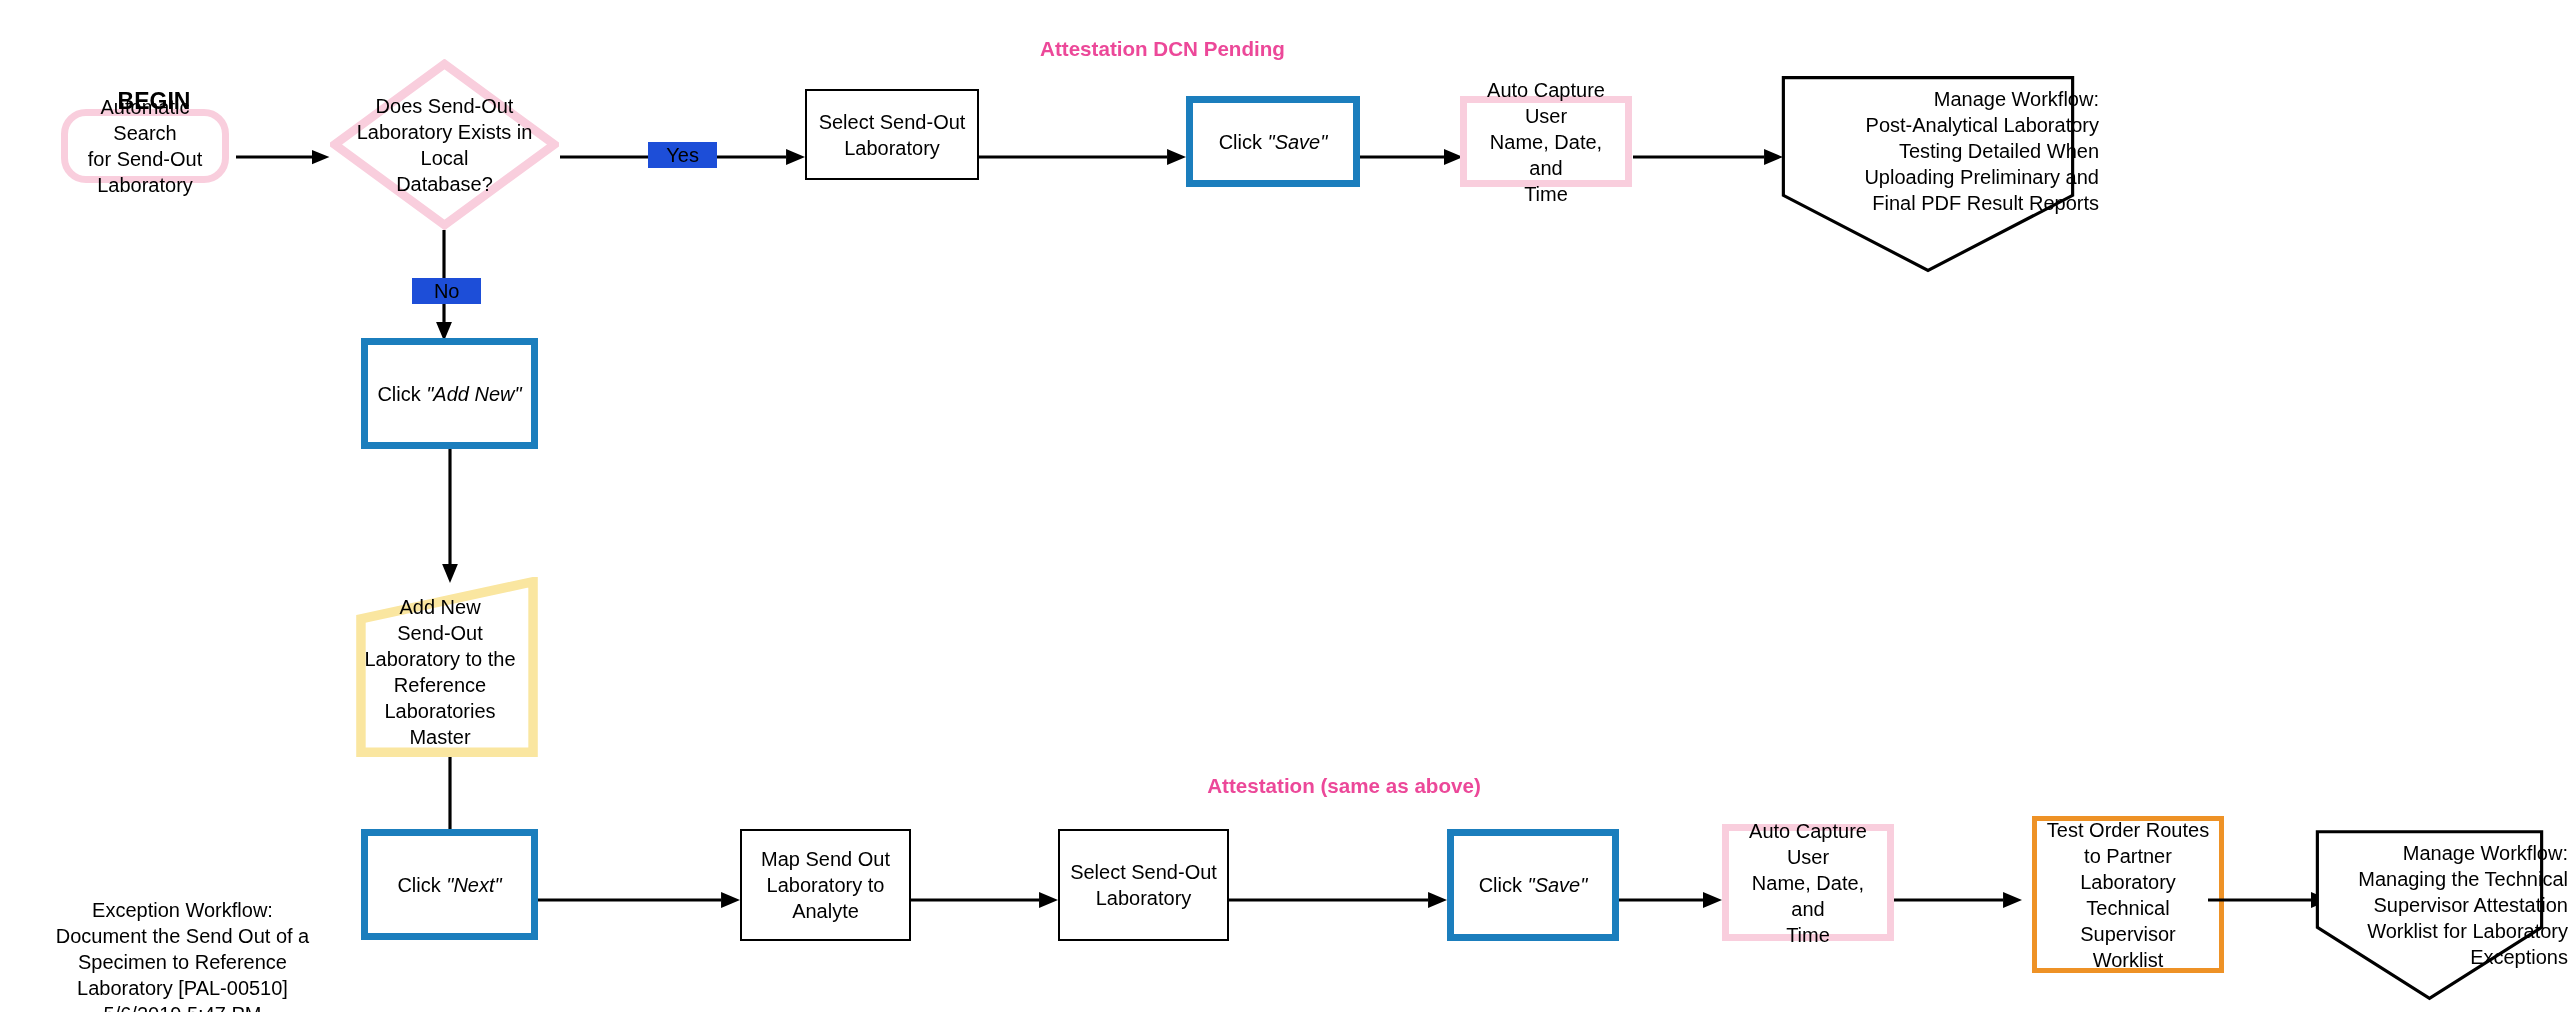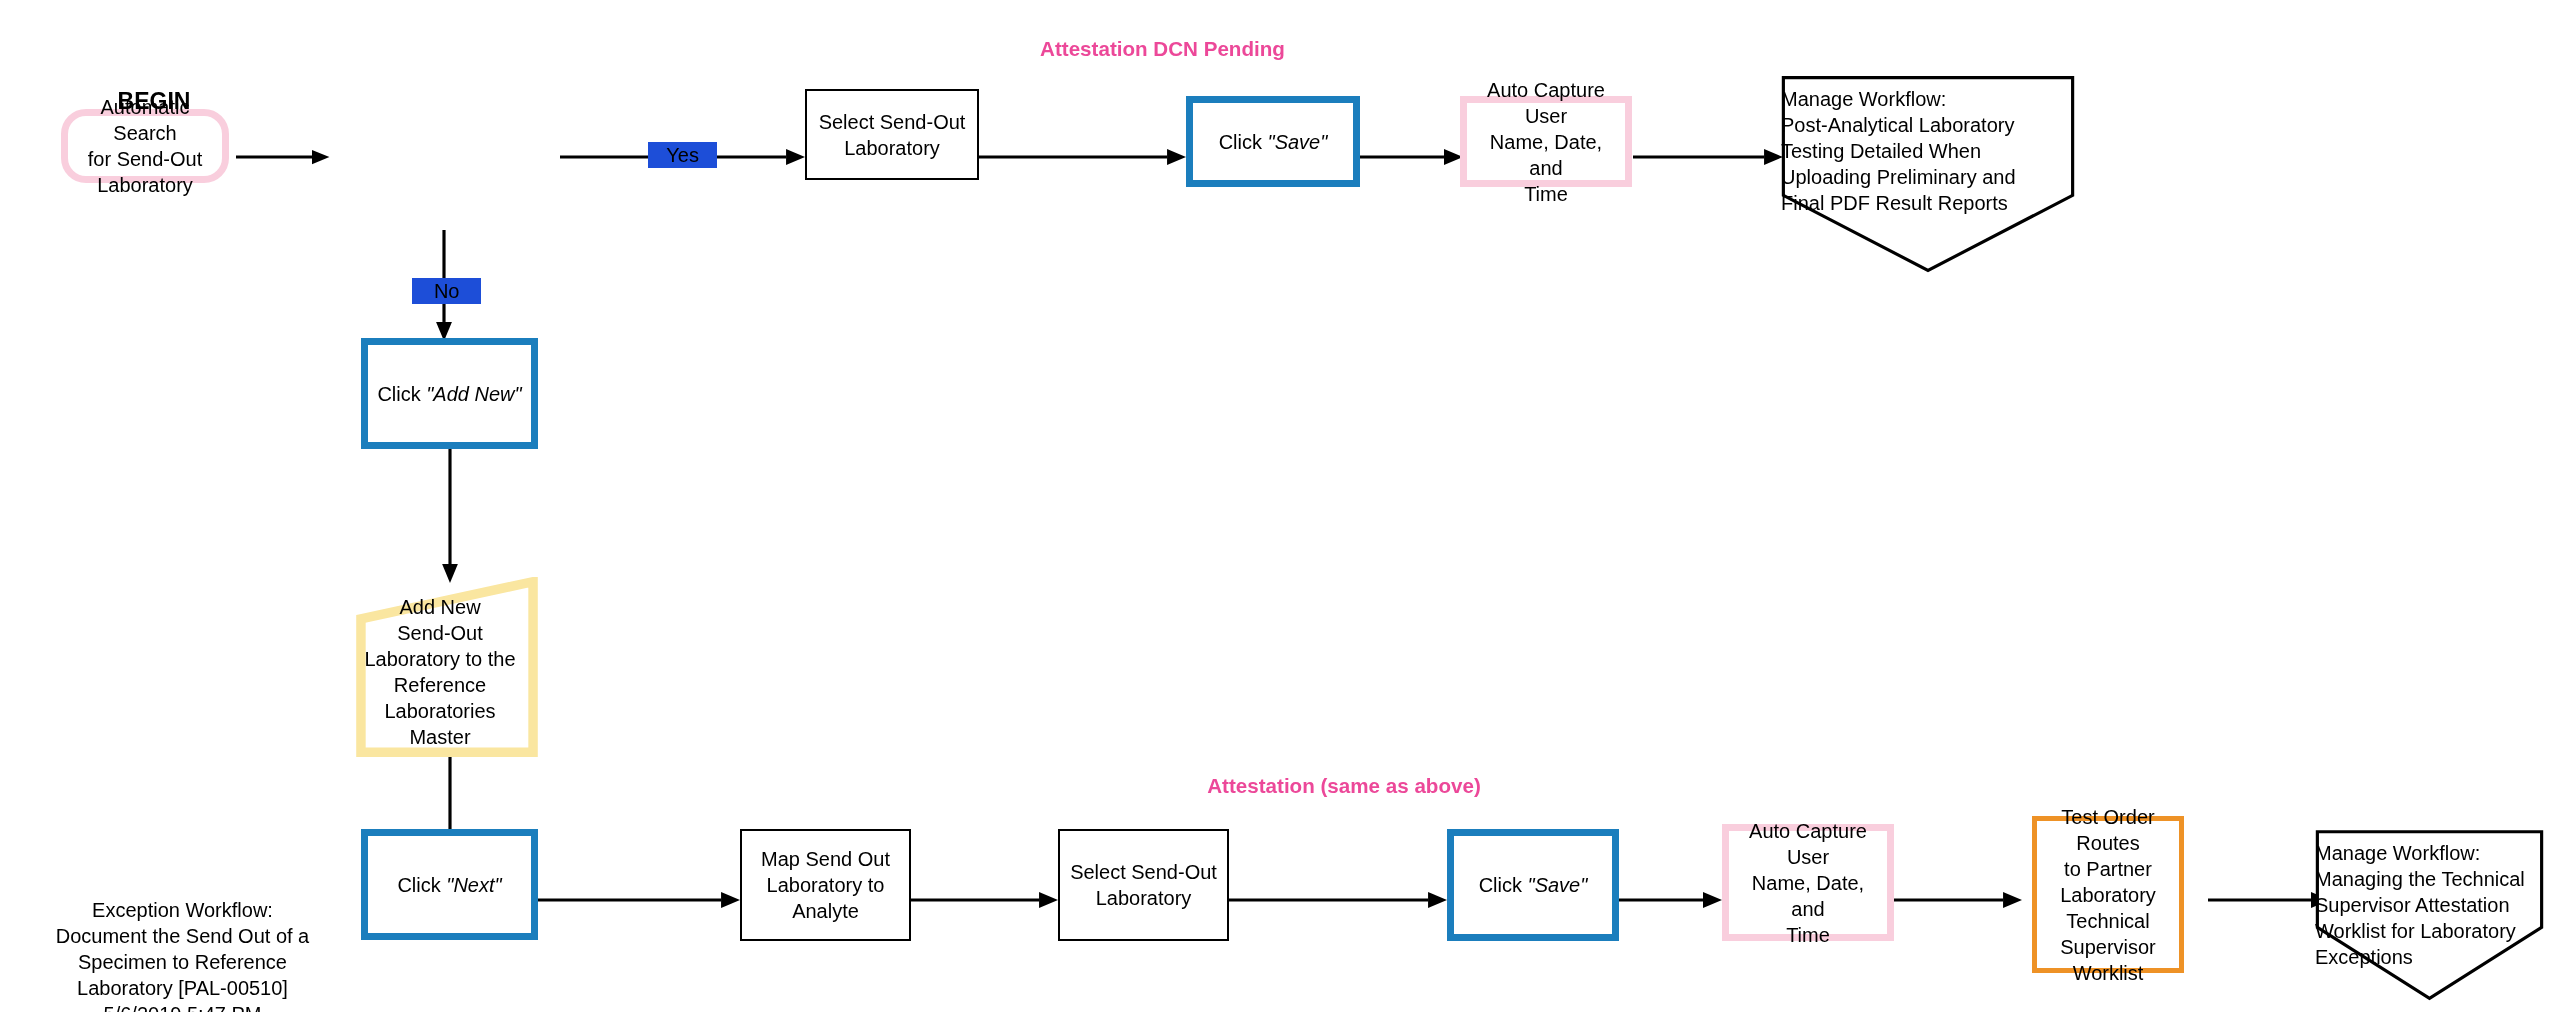--- a/index.html
+++ b/index.html
@@ -49,21 +49,21 @@
     display:flex; align-items:center; justify-content:center;
     text-align:center;
     white-space:pre-line;
     line-height:1.30;
   }
 
   .pent{ position:absolute; }
   .pent svg{ position:absolute; left:0; top:0; }
   .pent .plabel{
     position:absolute; left:0; top:0; width:100%;
-    text-align:left; white-space:pre-line; line-height:1.30;
+    text-align:right; white-space:pre-line; line-height:1.30;padding-left:24px;
   }
 
   .trap{ position:absolute; }
   .trap svg{ position:absolute; left:0; top:0; }
   .trap .tlabel{
     position:absolute; left:0; top:0; width:100%; height:100%;
     display:flex; align-items:center; justify-content:center;
     text-align:center; white-space:pre-line; line-height:1.30;
   }
 
@@ -95,20 +95,28 @@
     <span class="txt">Automatic Search
 for Send-Out
 Laboratory</span>
   </div>
 
   <svg class="conn" style="left:236px; top:145px; width:95px; height:24px;" viewBox="0 0 120 30" width="95" height="24">
     <line x1="0" y1="15" x2="96" y2="15" stroke="#000" stroke-width="4"></line>
     <polygon points="96,6 118,15 96,24" fill="#000"></polygon>
   </svg>
 
+  <div class="diamond" style="left:330px; top:59px; width:229px; height:171px;">
+    <svg width="229" height="171" viewBox="0 0 290 216">
+      <polygon points="145,6 284,108 145,210 6,108" fill="#ffffff" stroke="#F9CEDD" stroke-width="11"></polygon>
+    </svg>
+    <div class="dlabel" style="font-size:20px; padding:0 11px; box-sizing:border-box;">Does Send-Out
+Laboratory Exists in Local
+Database?</div>
+  </div>
 
   <svg class="conn" style="left:560px; top:145px; width:245px; height:24px;" viewBox="0 0 310 30" width="245" height="24">
     <line x1="0" y1="15" x2="286" y2="15" stroke="#000" stroke-width="4"></line>
     <polygon points="286,5 310,15 286,25" fill="#000"></polygon>
   </svg>
   <div class="label edge-label" style="left:648px; top:142px; width:63px; font-size:20px;">Yes</div>
 
   <div class="node box-plain" style="left:805px; top:89px; width:174px; height:91px; font-size:20px;">
     <span class="txt">Select Send-Out
 Laboratory</span>
@@ -227,21 +235,21 @@
     <span class="txt">Auto Capture User
 Name, Date, and
 Time</span>
   </div>
 
   <svg class="conn" style="left:1894px; top:888px; width:128px; height:24px;" viewBox="0 0 162 30" width="128" height="24">
     <line x1="0" y1="15" x2="138" y2="15" stroke="#000" stroke-width="4"></line>
     <polygon points="138,5 162,15 138,25" fill="#000"></polygon>
   </svg>
 
-  <div class="node box-orange" style="left:2032px; top:816px; width:152px; height:157px; font-size:20px;">
+  <div class="node box-orange" style="left:2032px; top:816px; width:192px; height:157px; font-size:20px;">
     <span class="txt">Test Order Routes
 to Partner
 Laboratory
 Technical
 Supervisor
 Worklist</span>
   </div>
 
   <svg class="conn" style="left:2208px; top:888px; width:122px; height:24px;" viewBox="0 0 154 30" width="122" height="24">
     <line x1="0" y1="15" x2="130" y2="15" stroke="#000" stroke-width="4"></line>

